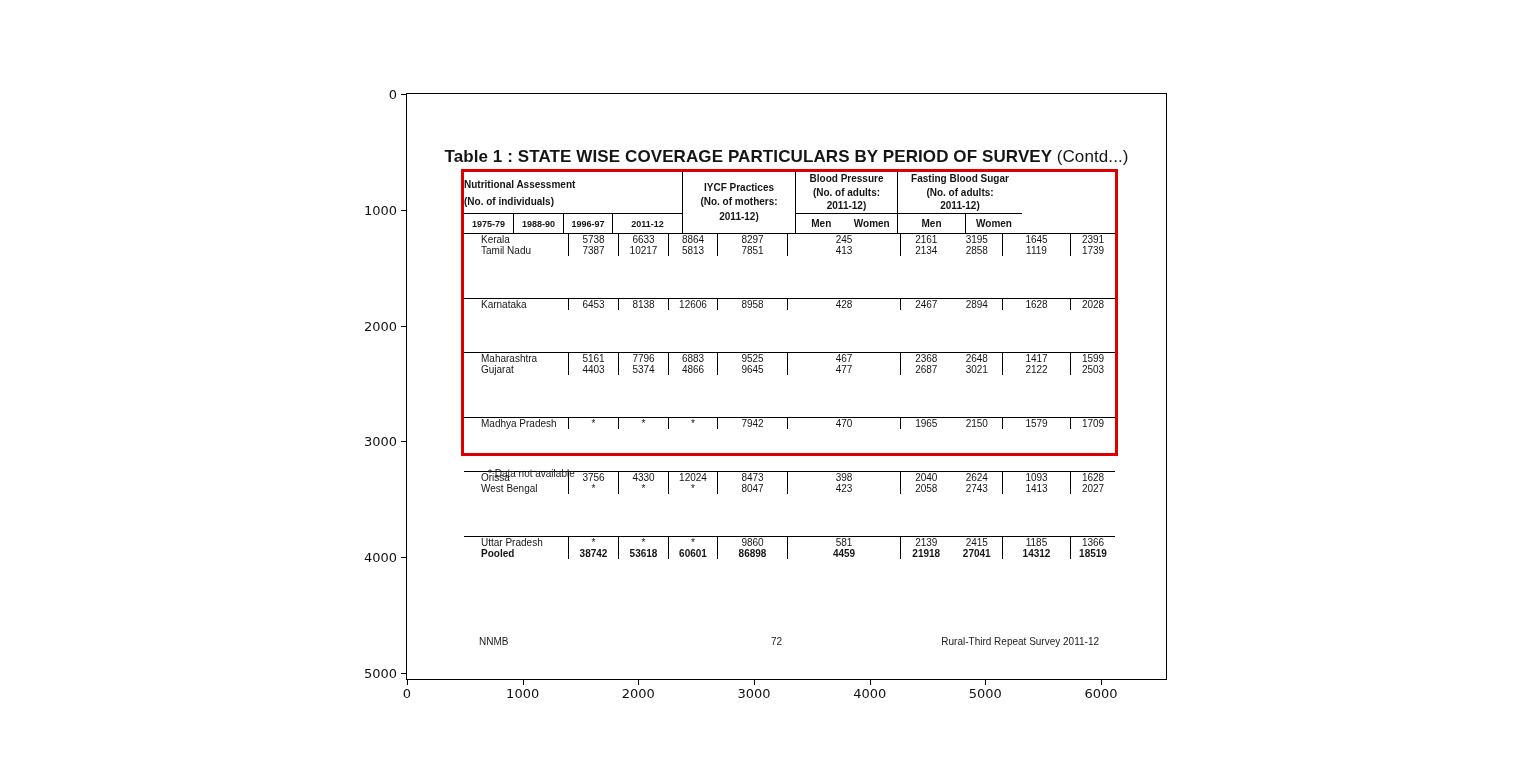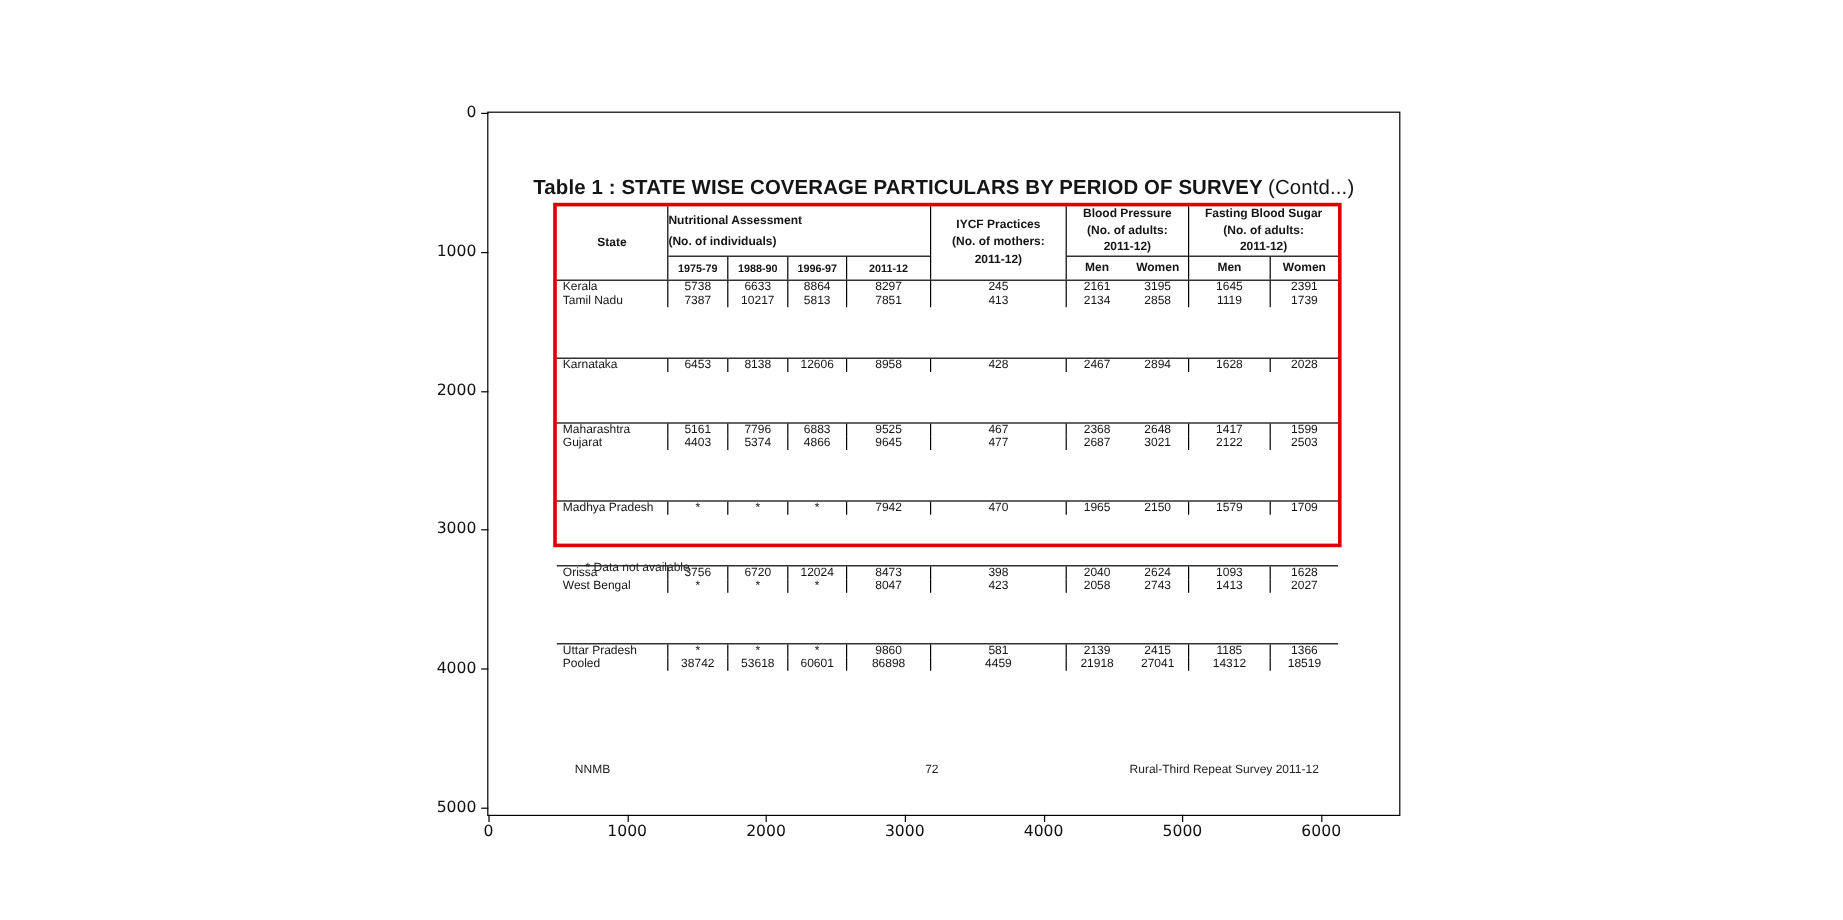--- a/index.html
+++ b/index.html
@@ -33,21 +33,21 @@
     position:absolute; left:54px; top:75px; width:657px; height:287px;
     border:3px solid #dd0000; box-sizing:border-box;
     display:flex; flex-direction:column; font-size:10px; color:#151515;
   }
   .thead { display:flex; height:62px; flex:none; border-bottom:1px solid #000; box-sizing:border-box; }
   .cell {
     display:flex; align-items:center; justify-content:center;
     box-sizing:border-box; border-right:1px solid #000; overflow:hidden;
   }
   .prelines { white-space:pre-line; text-align:center; }
-  .bold { font-weight:normal; }
+  .bold { font-weight:bold; }
 
   .h-state  { width:93px; font-weight:bold; }
   .h-na     { width:219px; display:flex; flex-direction:column; border-right:1px solid #000; box-sizing:border-box; }
   .h-na-top { height:42px; border-bottom:1px solid #000; box-sizing:border-box;
               display:flex; flex-direction:column; justify-content:center; align-items:flex-start;
               font-weight:bold; line-height:1.7; }
   .h-years  { height:19px; display:flex; }
   .h-year   { font-weight:bold; font-size:9px; }
   .c-y1 { width:50px; } .c-y2 { width:50px; } .c-y3 { width:49px; } .c-y4 { width:70px; }
   .h-year.c-y4 { width:69px; border-right:none; }
@@ -57,21 +57,21 @@
   .h-grp-top{ height:42px; border-bottom:1px solid #000; box-sizing:border-box;
               display:flex; align-items:center; justify-content:center;
               font-weight:bold; line-height:1.35; }
   .h-mw     { height:19px; display:flex; font-weight:bold; }
   .h-mw .half { flex:1; display:flex; align-items:center; justify-content:center; }
   .h-fbs-men{ width:68px; border-right:1px solid #000; box-sizing:border-box;
               display:flex; align-items:center; justify-content:center; }
   .h-fbs-wom{ flex:1; display:flex; align-items:center; justify-content:center; }
 
   .tbody { flex:1; display:flex; flex-direction:column; }
-  .trow  { flex:1; display:flex; }
+  .trow  { flex:1; display:flex;padding-left:12px; }
   .trow.group-start { border-top:1px solid #000; box-sizing:border-box;margin-top:42px; }
   .c-state { width:93px; justify-content:flex-start; padding-left:5px; }
   .c-iycf  { width:113px; }
   .c-bp    { width:102px; padding:0; }
   .c-bp .half { flex:1; text-align:center; }
   .c-fbsm  { width:68px; }
   .c-fbsw  { flex:1; border-right:none; }
 
   .footnote {
     position:absolute; left:81px; top:374px; font-size:10px; color:#222;
@@ -82,21 +82,20 @@
 </style>
 </head>
 <body>
 
 <div class="axes" id="axes">
 
   <div class="page-title"><span>Table 1 : STATE WISE COVERAGE PARTICULARS BY PERIOD OF SURVEY</span> <span class="contd">(Contd...)</span></div>
 
   <div class="doc-table">
     <div class="thead">
-      <div class="cell h-state">State</div>
       <div class="h-na">
         <div class="h-na-top">
           <span>Nutritional Assessment</span>
           <span>(No. of individuals)</span>
         </div>
         <div class="h-years">
           <div class="cell h-year c-y1">1975-79</div>
           <div class="cell h-year c-y2">1988-90</div>
           <div class="cell h-year c-y3">1996-97</div>
           <div class="cell h-year c-y4">2011-12</div>
@@ -205,21 +204,21 @@
           <div class="cell c-bp">
             <span class="half">1965</span>
             <span class="half">2150</span>
           </div>
           <div class="cell c-fbsm">1579</div>
           <div class="cell c-fbsw">1709</div>
         </div>
         <div class="trow group-start">
           <div class="cell c-state">Orissa</div>
           <div class="cell c-y1">3756</div>
-          <div class="cell c-y2">6720</div>
+          <div class="cell c-y2">4330</div>
           <div class="cell c-y3">12024</div>
           <div class="cell c-y4">8473</div>
           <div class="cell c-iycf">398</div>
           <div class="cell c-bp">
             <span class="half">2040</span>
             <span class="half">2624</span>
           </div>
           <div class="cell c-fbsm">1093</div>
           <div class="cell c-fbsw">1628</div>
         </div>

